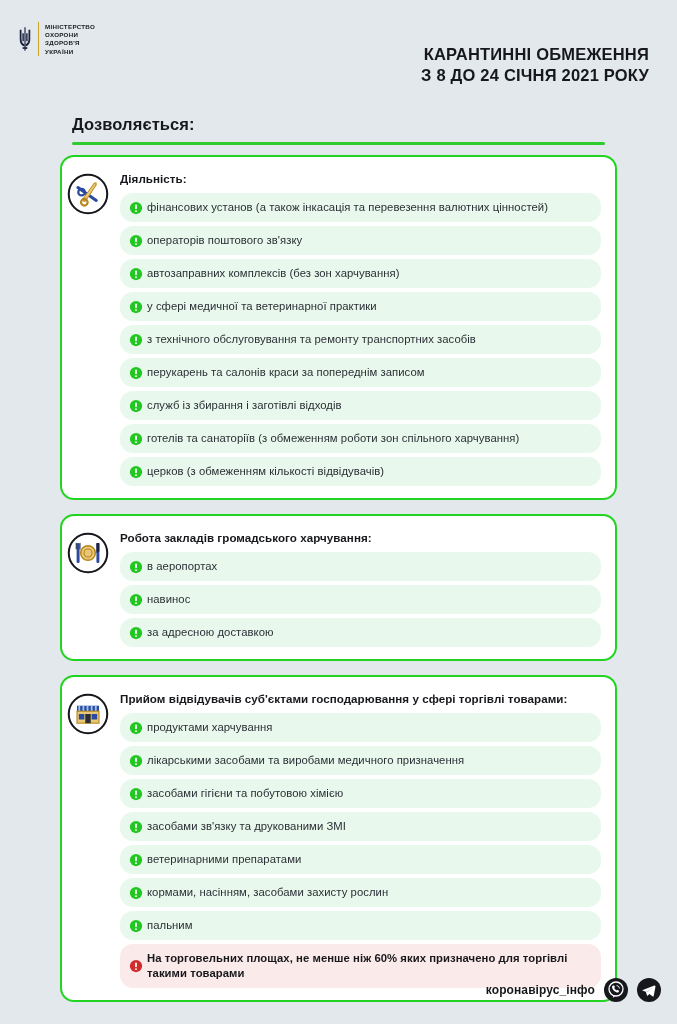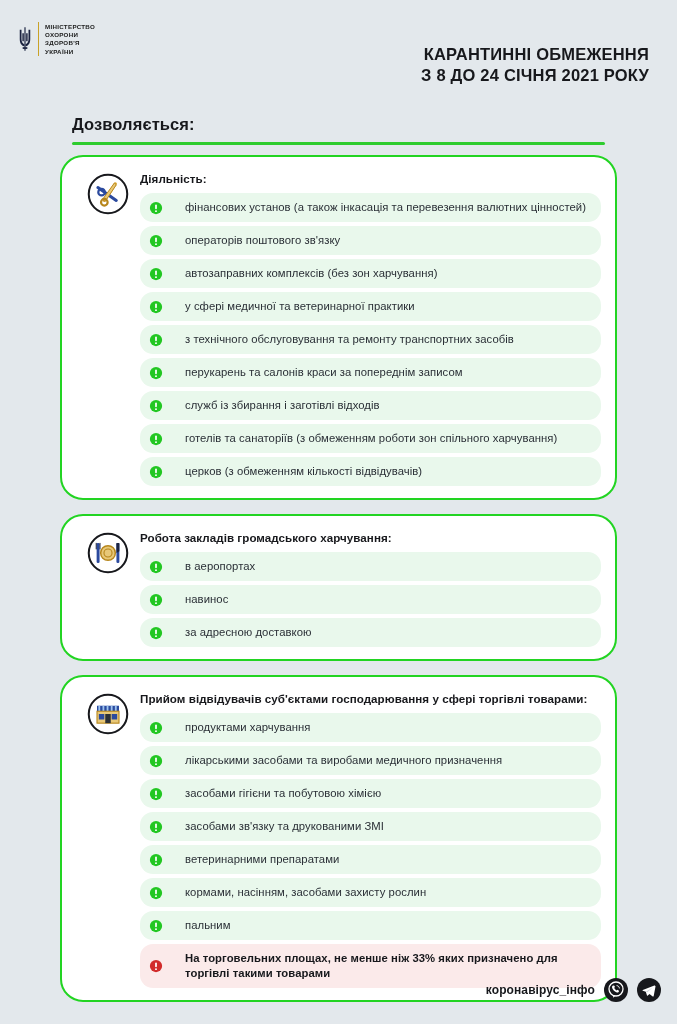--- a/index.html
+++ b/index.html
@@ -51,38 +51,38 @@
   .green-rule {
     margin-top: 8px; margin-right: 72px;
     height: 3px; background: #2ecc2e; border-radius: 2px;
   }
 
   
   .cards { padding: 10px 60px 0 60px; display: flex; flex-direction: column; gap: 14px; }
   .card {
     background: #ffffff;
     border: 2.5px solid #22d422;
-    border-radius: 23px;
-    padding: 12px 14px 12px 24px;
+    border-radius: 14px;
+    padding: 12px 14px 12px 4px;
     display: flex;
     gap: 10px;
   }
   .card-icon { flex: 0 0 auto; width: 44px; padding-top: 3px; }
   .card-body { flex: 1 1 auto; min-width: 0; padding-top: 2px; }
   .card-title {
     font-size: 11.6px; font-weight: bold; color: #17181c;
     line-height: 15px; margin-bottom: 7px; letter-spacing: .05px;
   }
 
   .item-list { display: flex; flex-direction: column; gap: 4px; }
   .item {
     background: #e9f8ec;
     border-radius: 13px;
     padding: 7px 12px 7px 9px;
-    display: flex; align-items: center; gap: 22px;
+    display: flex; align-items: center; gap: 4px;
     min-height: 26px;
   }
   .item.warn { background: #fbeaea; }
   .bullet { flex: 0 0 auto; width: 14px; height: 14px; }
   .item-text {
     font-size: 11.3px; line-height: 15px;
     color: #2a2f36; letter-spacing: .05px;
   }
   .item.warn .item-text { color: #17181c; font-weight: bold; }
 
@@ -345,21 +345,21 @@
                 <circle cx="8" cy="11.6" r="1.1" fill="#fff"></circle>
               </svg></span>
           <span class="item-text">пальним</span>
         </div>
         <div class="item warn">
           <span class="bullet"><svg viewBox="0 0 16 16" width="14" height="14">
                 <circle cx="8" cy="8" r="7" fill="#d12b2b"></circle>
                 <rect x="7" y="4" width="2" height="5.4" rx="1" fill="#fff"></rect>
                 <circle cx="8" cy="11.6" r="1.1" fill="#fff"></circle>
               </svg></span>
-          <span class="item-text">На торговельних площах, не менше ніж 33% яких призначено для торгівлі такими товарами</span>
+          <span class="item-text">На торговельних площах, не менше ніж 60% яких призначено для торгівлі такими товарами</span>
         </div>
       </div>
     </div>
   </div>
 
 </div>
 
 <div class="footer">
   <span class="footer-label">коронавірус_інфо</span>
   <span class="social">

